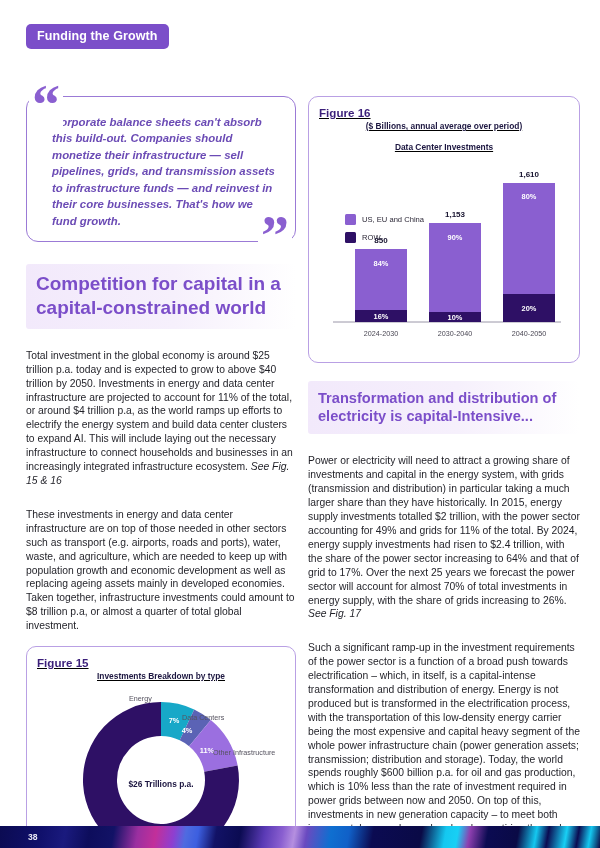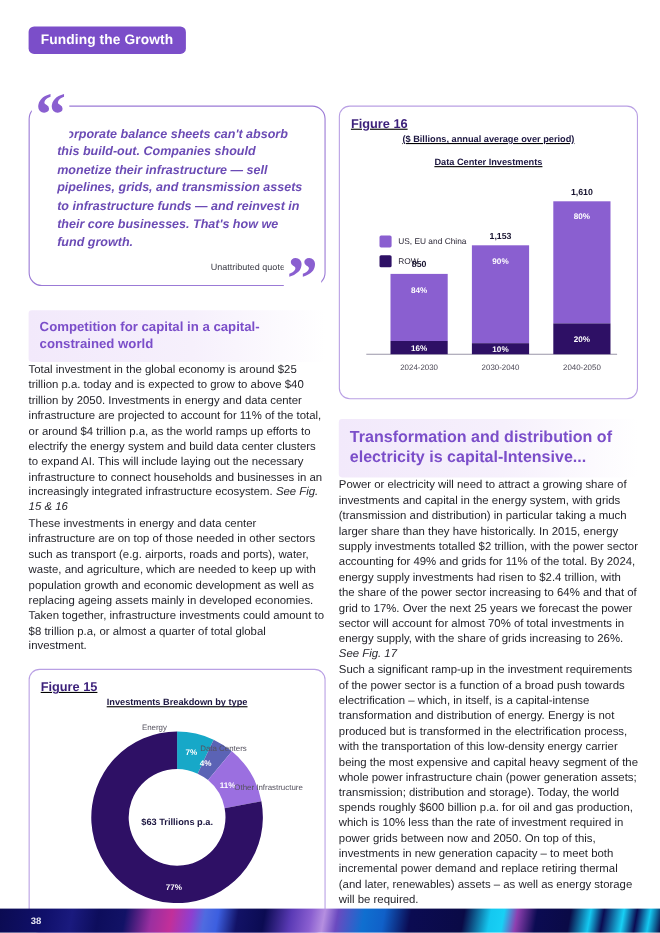--- a/index.html
+++ b/index.html
@@ -59,31 +59,31 @@
 
   
   .heading-band {
     margin-top: 22px;
     background: linear-gradient(to right, #f2e9fb 0%, #f6f0fc 55%, #ffffff 100%);
     padding: 8px 10px 9px 10px;
     border-radius: 3px;
   }
   .heading-band h2 {
     color: #7b4ec9;
-    font-size: 12px; font-weight: bold;
+    font-size: 19px; font-weight: bold;
     line-height: 1.26;
   }
   .heading-band.right h2 { font-size: 14.6px; }
 
   
   .body-p {
     font-size: 10.35px;
     line-height: 1.345;
     color: #1f1f26;
-    margin-top: 1px;
+    margin-top: 20px;
     text-align: left;
   }
   .body-p em { font-style: italic; }
 
   
   .figure-card {
     border: 1.3px solid #b9a0e4;
     border-radius: 10px;
     background: #fff;
     padding: 9px 10px 10px 10px;
@@ -144,21 +144,20 @@
 
 <div class="page">
 
   <div class="section-badge">Funding the Growth</div>
 
   <div class="col-left">
 
     <div class="quote-box">
       <span class="quote-mark-open">“</span>
       <div class="quote-text">Corporate balance sheets can't absorb this build-out. Companies should monetize their infrastructure — sell pipelines, grids, and transmission assets to infrastructure funds — and reinvest in their core businesses. That's how we fund growth.</div>
-      <div class="quote-attr">Unattributed quote</div>
       <span class="quote-mark-close">”</span>
     </div>
 
     <div class="heading-band">
       <h2>Competition for capital in a capital-constrained world</h2>
     </div>
 
     <p class="body-p">Total investment in the global economy is around $25 trillion p.a. today and is expected to grow to above $40 trillion by 2050. Investments in energy and data center infrastructure are projected to account for 11% of the total, or around $4 trillion p.a, as the world ramps up efforts to electrify the energy system and build data center clusters to expand AI. This will include laying out the necessary infrastructure to connect households and businesses in an increasingly integrated infrastructure ecosystem. <em>See Fig. 15 &amp; 16</em></p>
     <p class="body-p">These investments in energy and data center infrastructure are on top of those needed in other sectors such as transport (e.g. airports, roads and ports), water, waste, and agriculture, which are needed to keep up with population growth and economic development as well as replacing ageing assets mainly in developed economies. Taken together, infrastructure investments could amount to $8 trillion p.a, or almost a quarter of total global investment.</p>
 
@@ -178,21 +177,21 @@
 
             <path fill="#2e1065" d="M 76.6,-14.6 A 78,78 0 1,1 0,-78 L 0,-44 A 44,44 0 1,0 43.2,-8.3 Z"></path>
 
             <text class="slice-pct" x="13" y="-57" text-anchor="middle">7%</text>
             <text class="slice-pct" x="26" y="-47" text-anchor="middle">4%</text>
             <text class="slice-pct" x="46" y="-27" text-anchor="middle">11%</text>
             <text class="slice-pct" x="-3" y="66" text-anchor="middle">77%</text>
           </g>
         </svg>
 
-        <div class="donut-center-label">$63 Trillions p.a.</div>
+        <div class="donut-center-label">$26 Trillions p.a.</div>
 
         <div class="donut-cat" style="left: 92px; top: 8px;">Energy</div>
         <div class="donut-cat" style="left: 145px; top: 27px;">Data Centers</div>
         <div class="donut-cat" style="left: 176px; top: 62px;">Other Infrastructure</div>
 
       </div>
     </div>
   </div>
 
   <div class="col-right">

